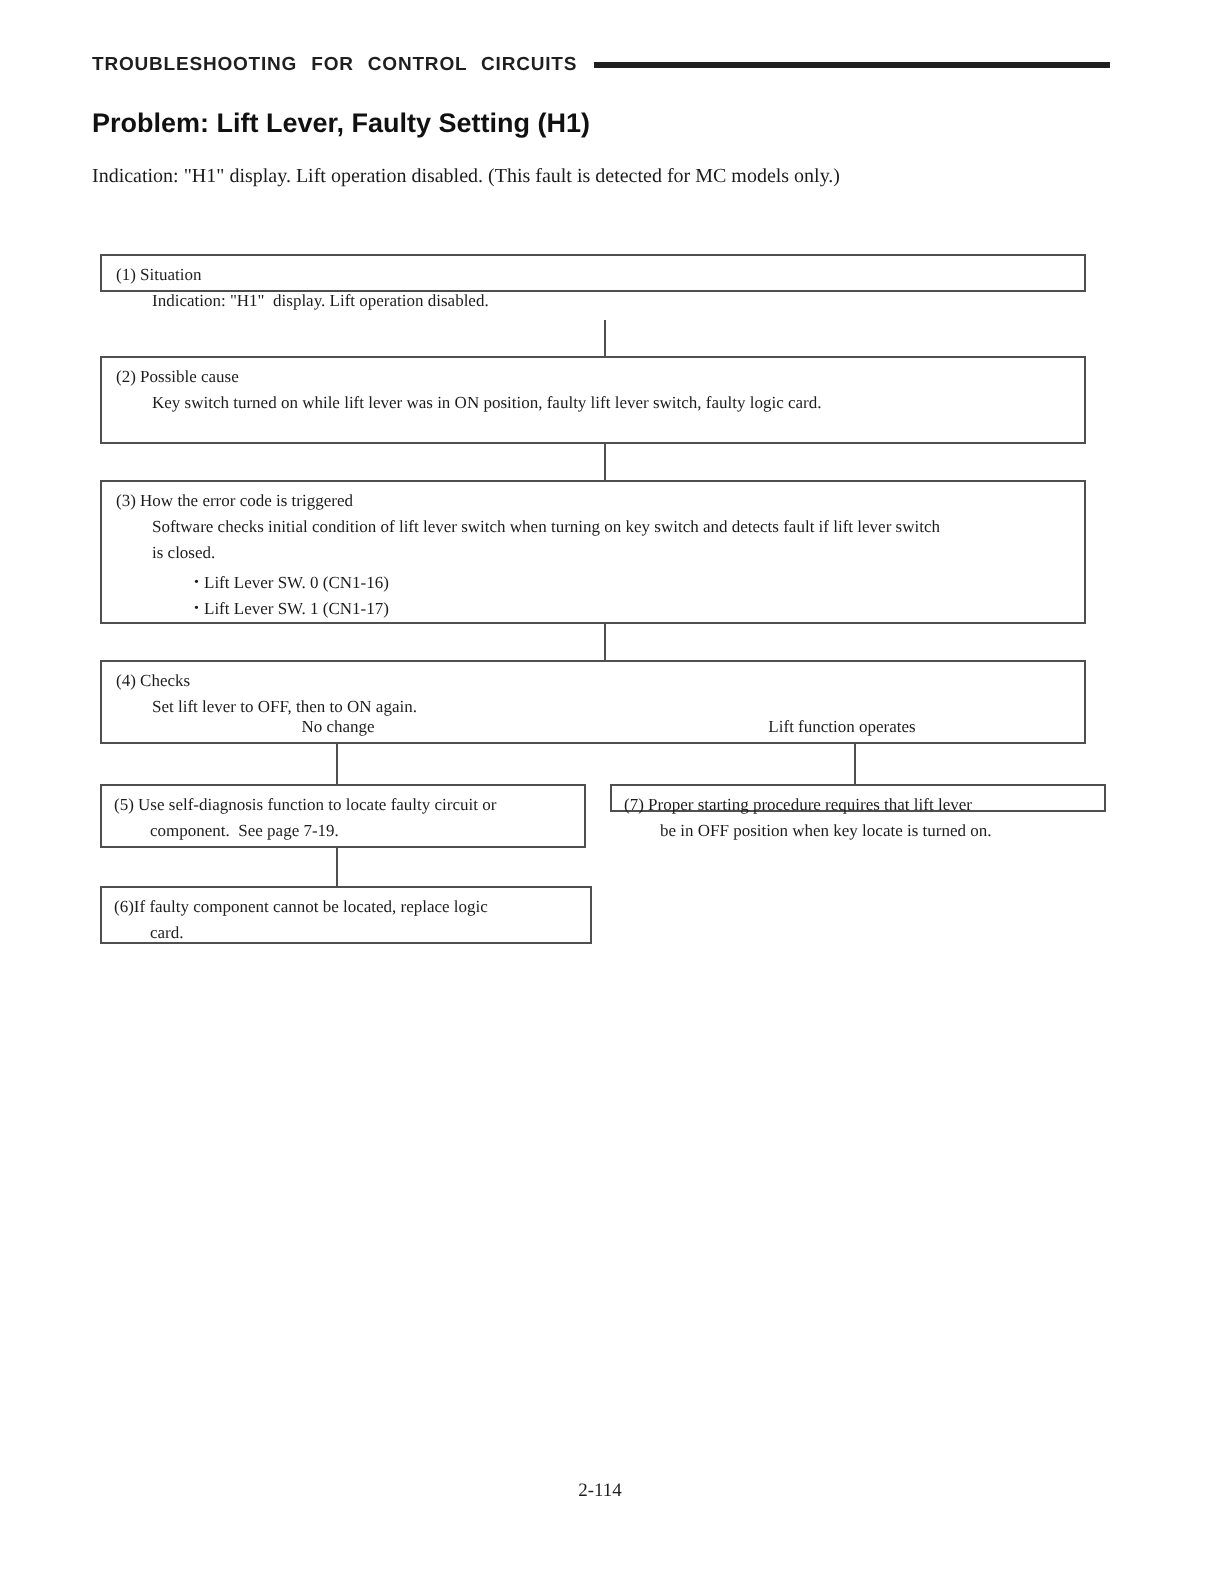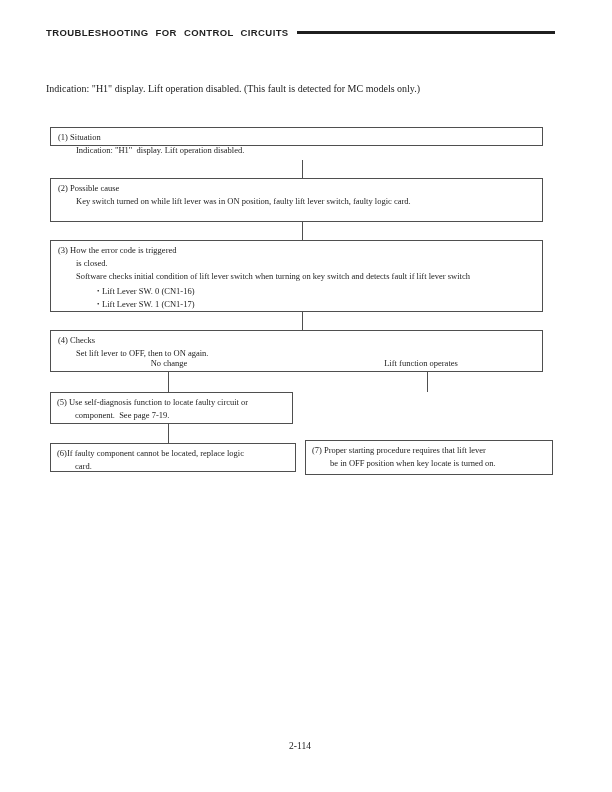--- a/index.html
+++ b/index.html
@@ -96,60 +96,61 @@
     font-size: 9.5px;
     color: #1c1c1c;
   }
 
   
   #box1 { left: 50px;  top: 127px; width: 493px; height: 19px; }
   #box2 { left: 50px;  top: 178px; width: 493px; height: 44px; }
   #box3 { left: 50px;  top: 240px; width: 493px; height: 72px; }
   #box4 { left: 50px;  top: 330px; width: 493px; height: 42px; }
   #box5 { left: 50px;  top: 392px; width: 243px; height: 32px; }
-  #box7 { left: 305px; top: 392px; width: 248px; height: 35px; margin-top: 48px; }
+  #box7 { left: 305px; top: 392px; width: 248px; height: 14px; }
   #box6 { left: 50px;  top: 443px; width: 246px; height: 29px; }
 
   #c12 { left: 302px; top: 160px; height: 18px; }
   #c23 { left: 302px; top: 222px; height: 18px; }
   #c34 { left: 302px; top: 312px; height: 18px; }
   #c45 { left: 168px; top: 372px; height: 20px; }
   #c47 { left: 427px; top: 372px; height: 20px; }
   #c56 { left: 168px; top: 424px; height: 19px; }
 </style>
 </head>
 <body>
 
 <div class="page">
 
   <div class="doc-header">TROUBLESHOOTING  FOR  CONTROL  CIRCUITS</div>
   <div class="header-rule"></div>
 
+  <div class="doc-title">Problem: Lift Lever, Faulty Setting (H1)</div>
   <div class="indication">Indication: "H1" display. Lift operation disabled. (This fault is detected for MC models only.)</div>
 
   <div>
 
     <div class="fbox" id="box1">
       <div class="heading">(1) Situation</div>
       <div class="body">Indication: "H1"  display. Lift operation disabled.</div>
     </div>
 
     <div class="vline" id="c12"></div>
 
     <div class="fbox" id="box2">
       <div class="heading">(2) Possible cause</div>
       <div class="body">Key switch turned on while lift lever was in ON position, faulty lift lever switch, faulty logic card.</div>
     </div>
 
     <div class="vline" id="c23"></div>
 
     <div class="fbox" id="box3">
       <div class="heading">(3) How the error code is triggered</div>
+      <div class="body">Software checks initial condition of lift lever switch when turning on key switch and detects fault if lift lever switch</div>
       <div class="body">is closed.</div>
-      <div class="body">Software checks initial condition of lift lever switch when turning on key switch and detects fault if lift lever switch</div>
       <div class="bullets">
         <div class="bullet-line"><span class="bullet-mark">•</span><span>Lift Lever SW. 0 (CN1-16)</span></div>
         <div class="bullet-line"><span class="bullet-mark">•</span><span>Lift Lever SW. 1 (CN1-17)</span></div>
       </div>
     </div>
 
     <div class="vline" id="c34"></div>
 
     <div class="fbox" id="box4">
       <div class="heading">(4) Checks</div>

